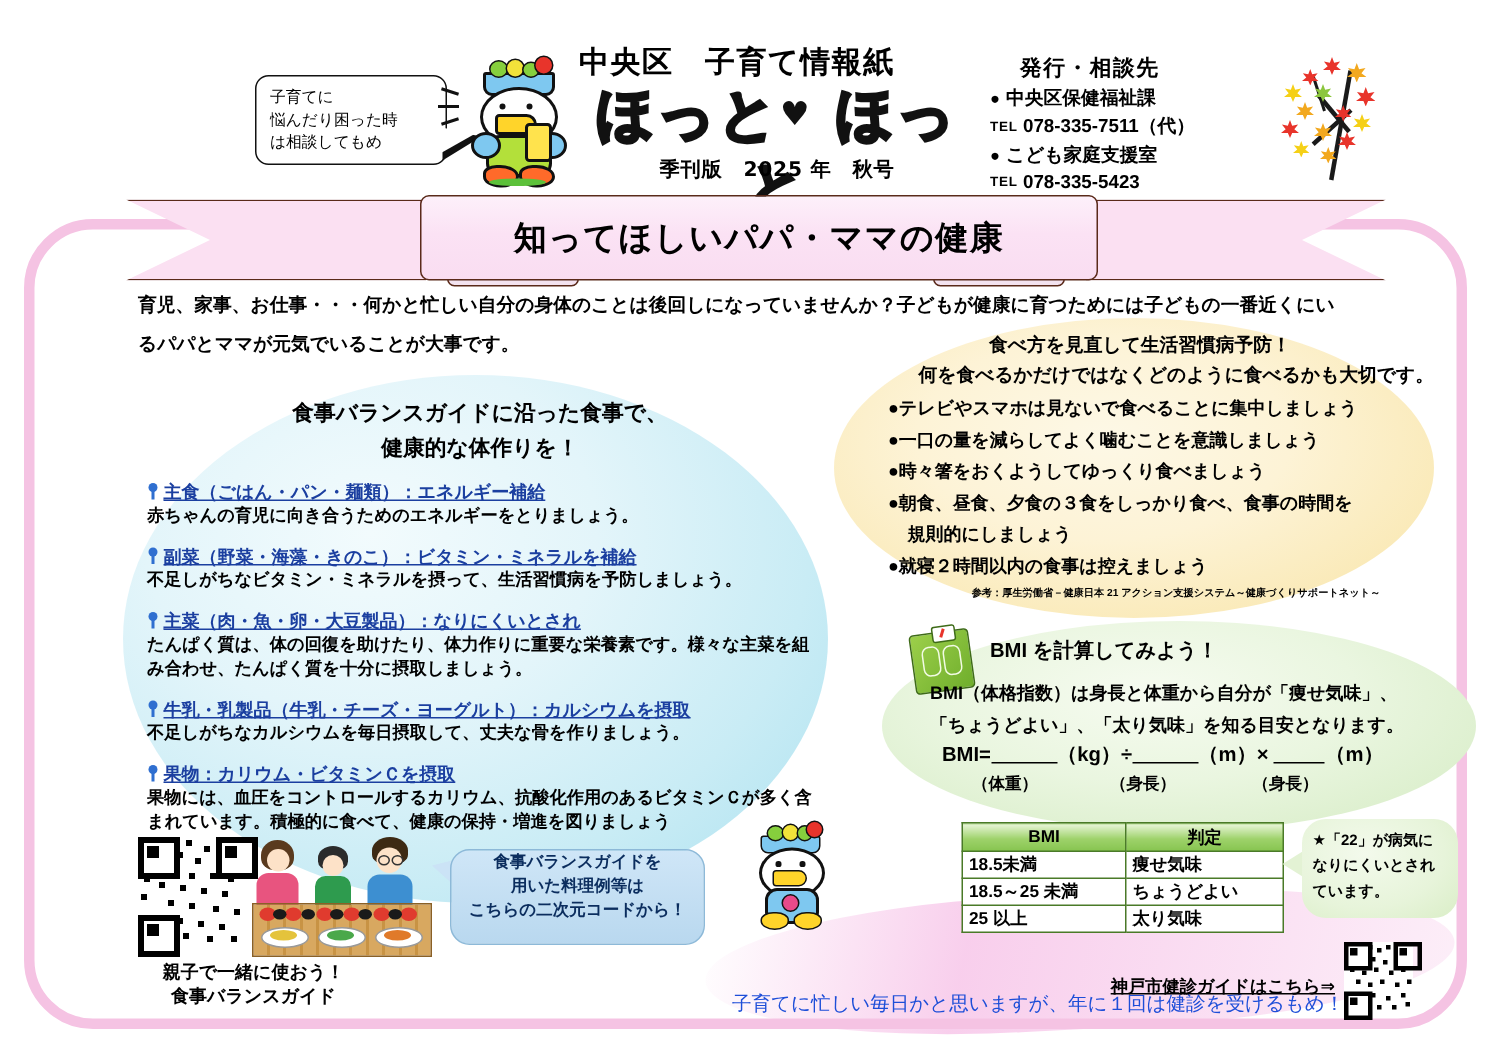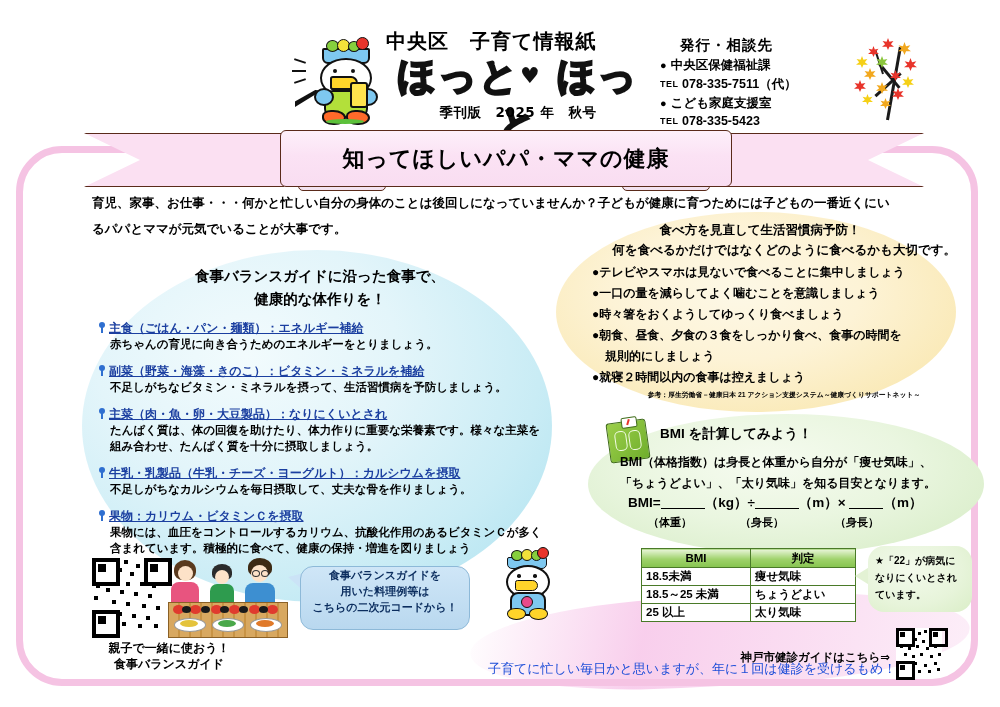--- a/index.html
+++ b/index.html
@@ -105,21 +105,21 @@
   #blue-head{
     position:absolute;left:120px;top:265px;width:400px;text-align:center;
     font-size:14.5px;font-weight:bold;color:#000;line-height:23px;
   }
   #blue-list{position:absolute;left:98px;top:320px;width:450px;}
   .fg-item{margin-bottom:11px;}
   .fg-title{font-size:12px;font-weight:bold;color:#1b3fa0;text-decoration:underline;line-height:16px;}
   .fg-pin{display:inline-block;width:8px;height:11px;margin-right:3px;vertical-align:-1px;position:relative;}
   .fg-pin::before{content:"";position:absolute;left:1px;top:0;width:6px;height:6px;background:#2f6fd0;border-radius:50%;}
   .fg-pin::after{content:"";position:absolute;left:3px;top:5px;width:2px;height:6px;background:#2f6fd0;}
-  .fg-body{font-size:11.5px;line-height:16px;color:#000;margin-left:12px;font-weight:bold;}
+  .fg-body{font-size:11.5px;line-height:16px;color:#000;font-weight:bold;}
 
   
   #yellow-oval{
     position:absolute;left:556px;top:212px;width:400px;height:200px;
     border-radius:50%;
     background:radial-gradient(ellipse at 45% 40%,#fdf8e6 0%,#fdf3d6 40%,#faeab9 75%,#f6e2a4 100%);
   }
   #yellow-head{
     position:absolute;left:600px;top:222px;width:320px;text-align:center;
     font-size:12.5px;font-weight:bold;color:#000;
@@ -202,37 +202,42 @@
   }
 
   
   #mascot2{position:absolute;left:496px;top:548px;width:60px;height:72px;}
   #closing-line{
     position:absolute;left:488px;top:660px;width:420px;
     font-size:13px;font-weight:normal;color:#1d4ed8;
   }
   #closing-sub{
     position:absolute;left:560px;top:650px;width:330px;text-align:right;
-    font-size:11.5px;font-weight:bold;color:#000;
+    font-size:11.5px;font-weight:bold;color:#000;text-decoration:underline;
   }
   #qr2{position:absolute;left:896px;top:628px;width:46px;height:46px;}
   #pink-swoosh{
     position:absolute;left:470px;top:596px;width:500px;height:90px;
     background:linear-gradient(105deg,rgba(249,214,239,0) 0%,rgba(247,198,233,.85) 35%,rgba(250,222,242,.5) 100%);
     border-radius:50%/60%;transform:rotate(-3deg);z-index:-1;
   }
 </style>
 </head>
 <body>
 
 <div id="pink-swoosh"></div>
 <div id="outer-frame"></div>
 
 <div id="header">
 
+  <div id="intro-bubble">
+    <div>子育てに</div>
+    <div>悩んだり困った時</div>
+    <div>は相談してもめ</div>
+  </div>
   <div id="intro-bubble-tail"></div>
   <div id="intro-bubble-tail2"></div>
 
   <div class="duck" style="left:306px;top:38px;width:76px;height:84px;">
 
     <div style="position:absolute;left:-12px;top:22px;width:12px;height:2px;background:#111;transform:rotate(18deg);"></div>
     <div style="position:absolute;left:-14px;top:32px;width:14px;height:2px;background:#111;"></div>
     <div style="position:absolute;left:-12px;top:42px;width:12px;height:2px;background:#111;transform:rotate(-18deg);"></div>
 
     <div class="duck-hat" style="left:16px;top:10px;width:44px;height:12px;border-radius:2px 2px 6px 6px;"></div>

